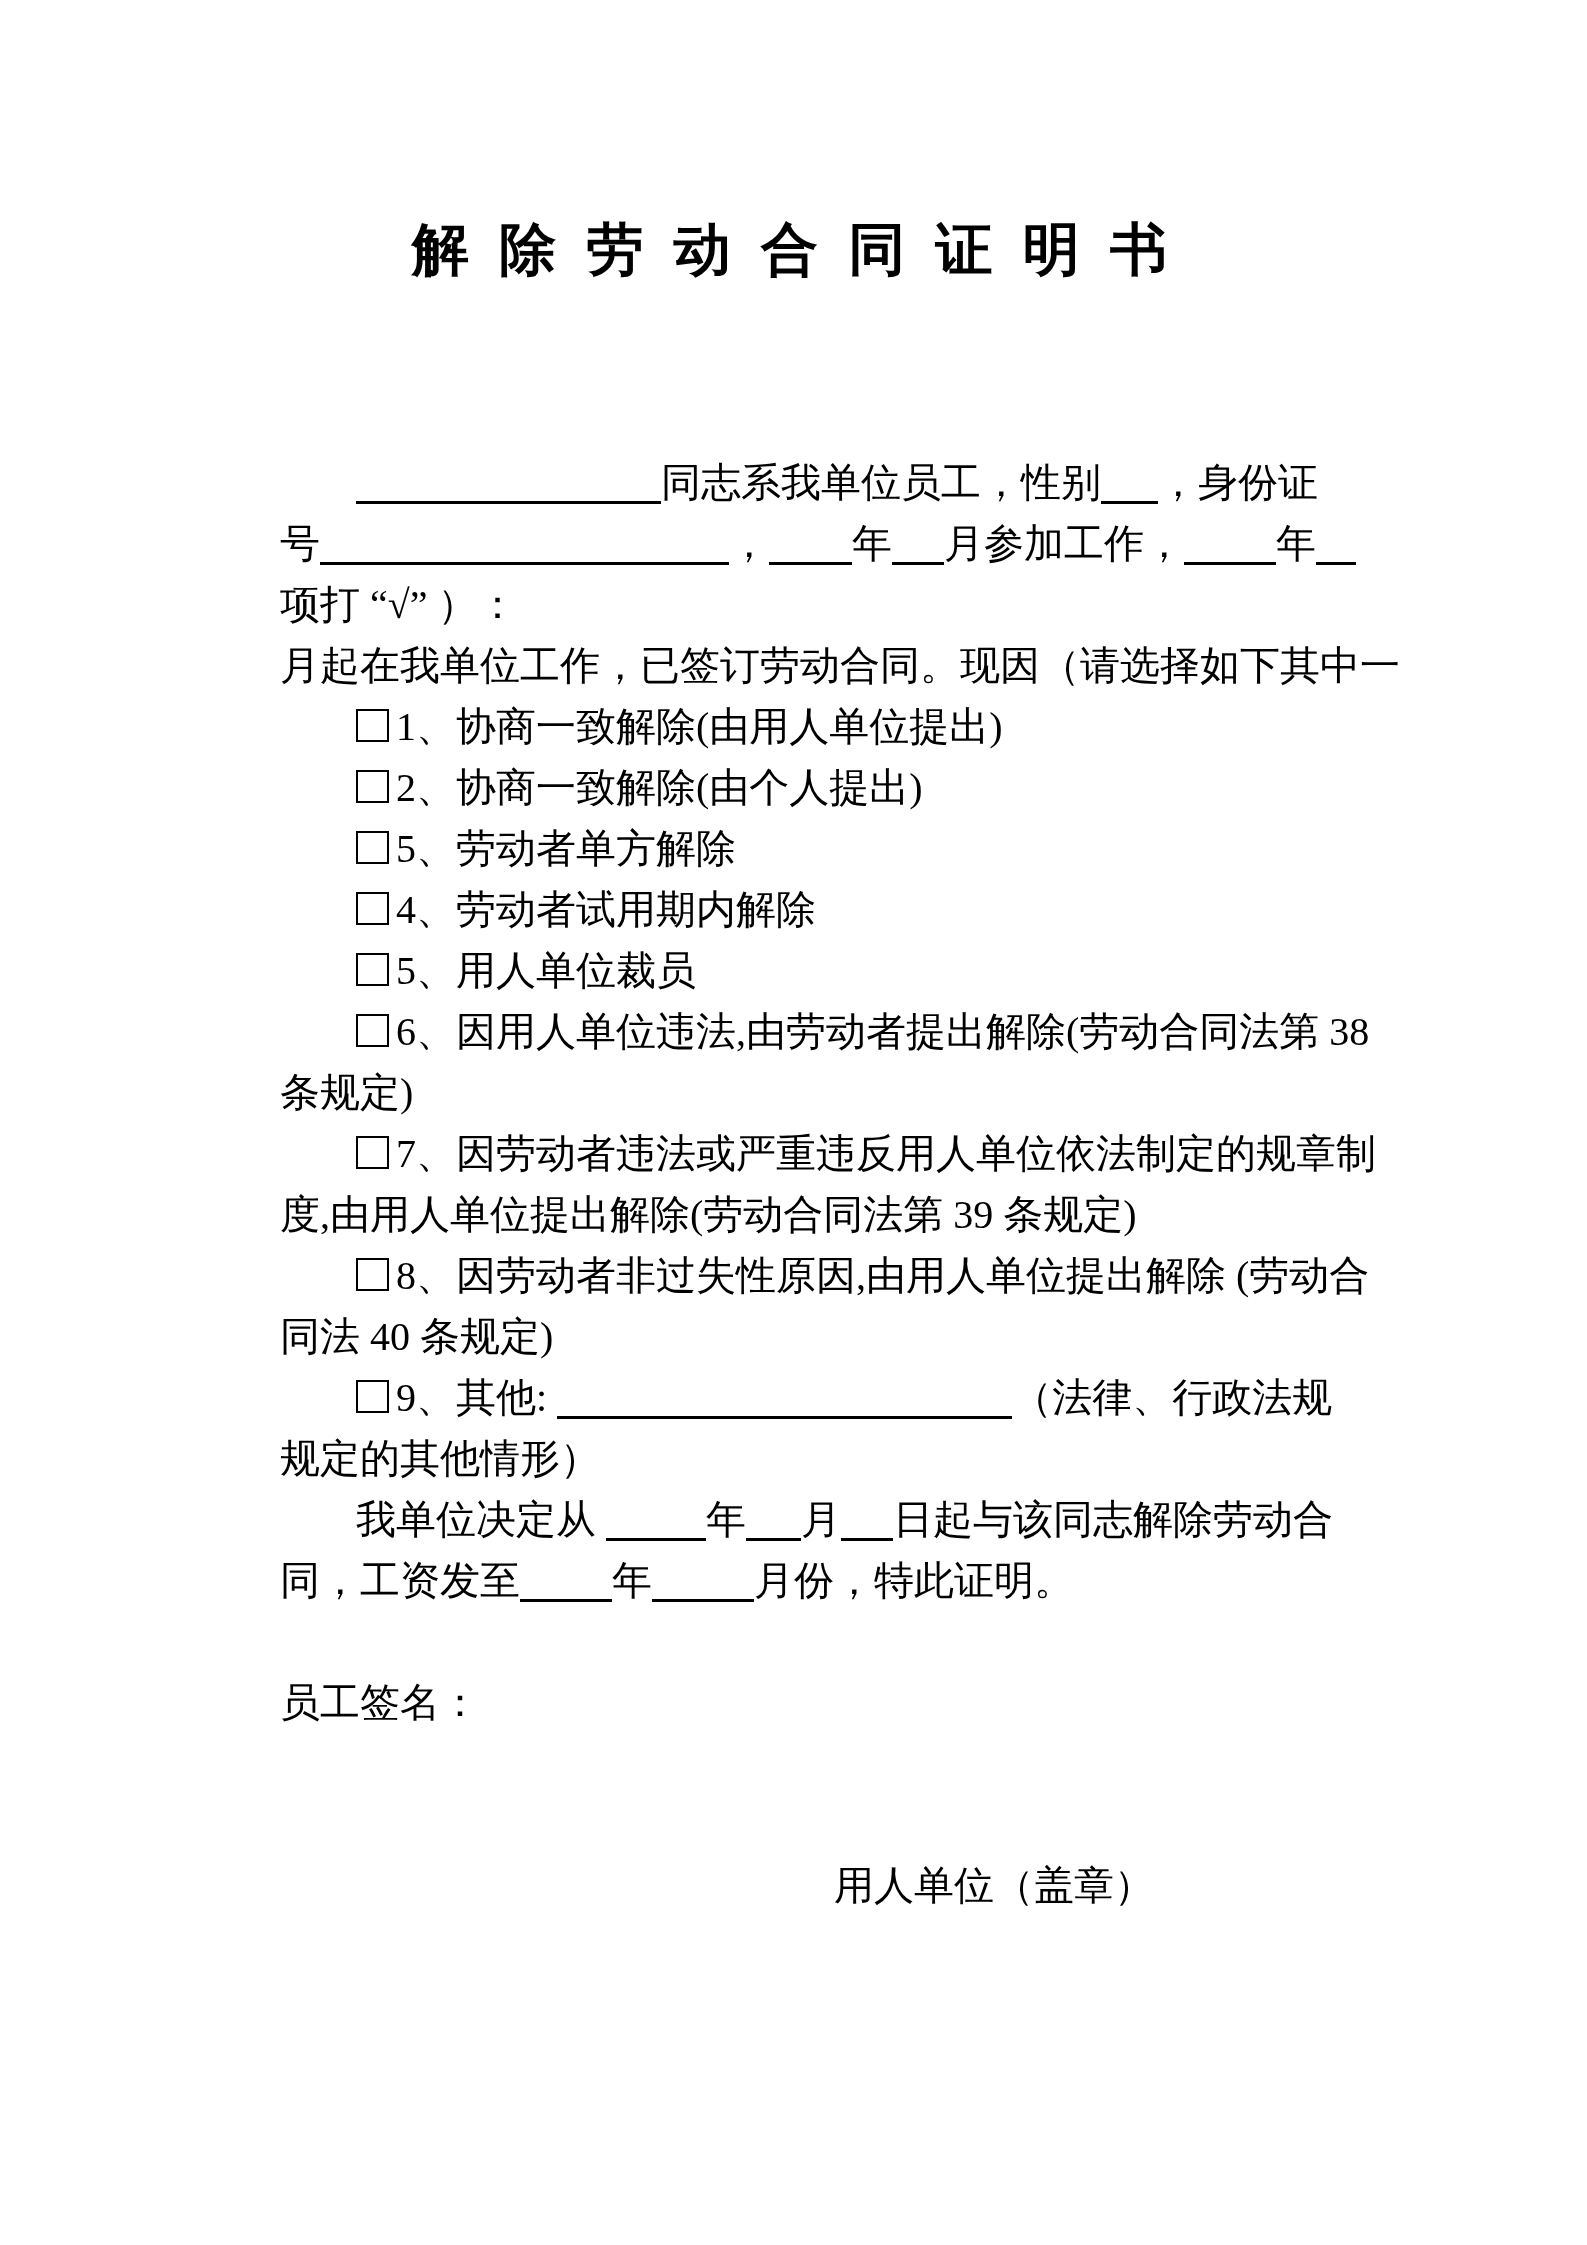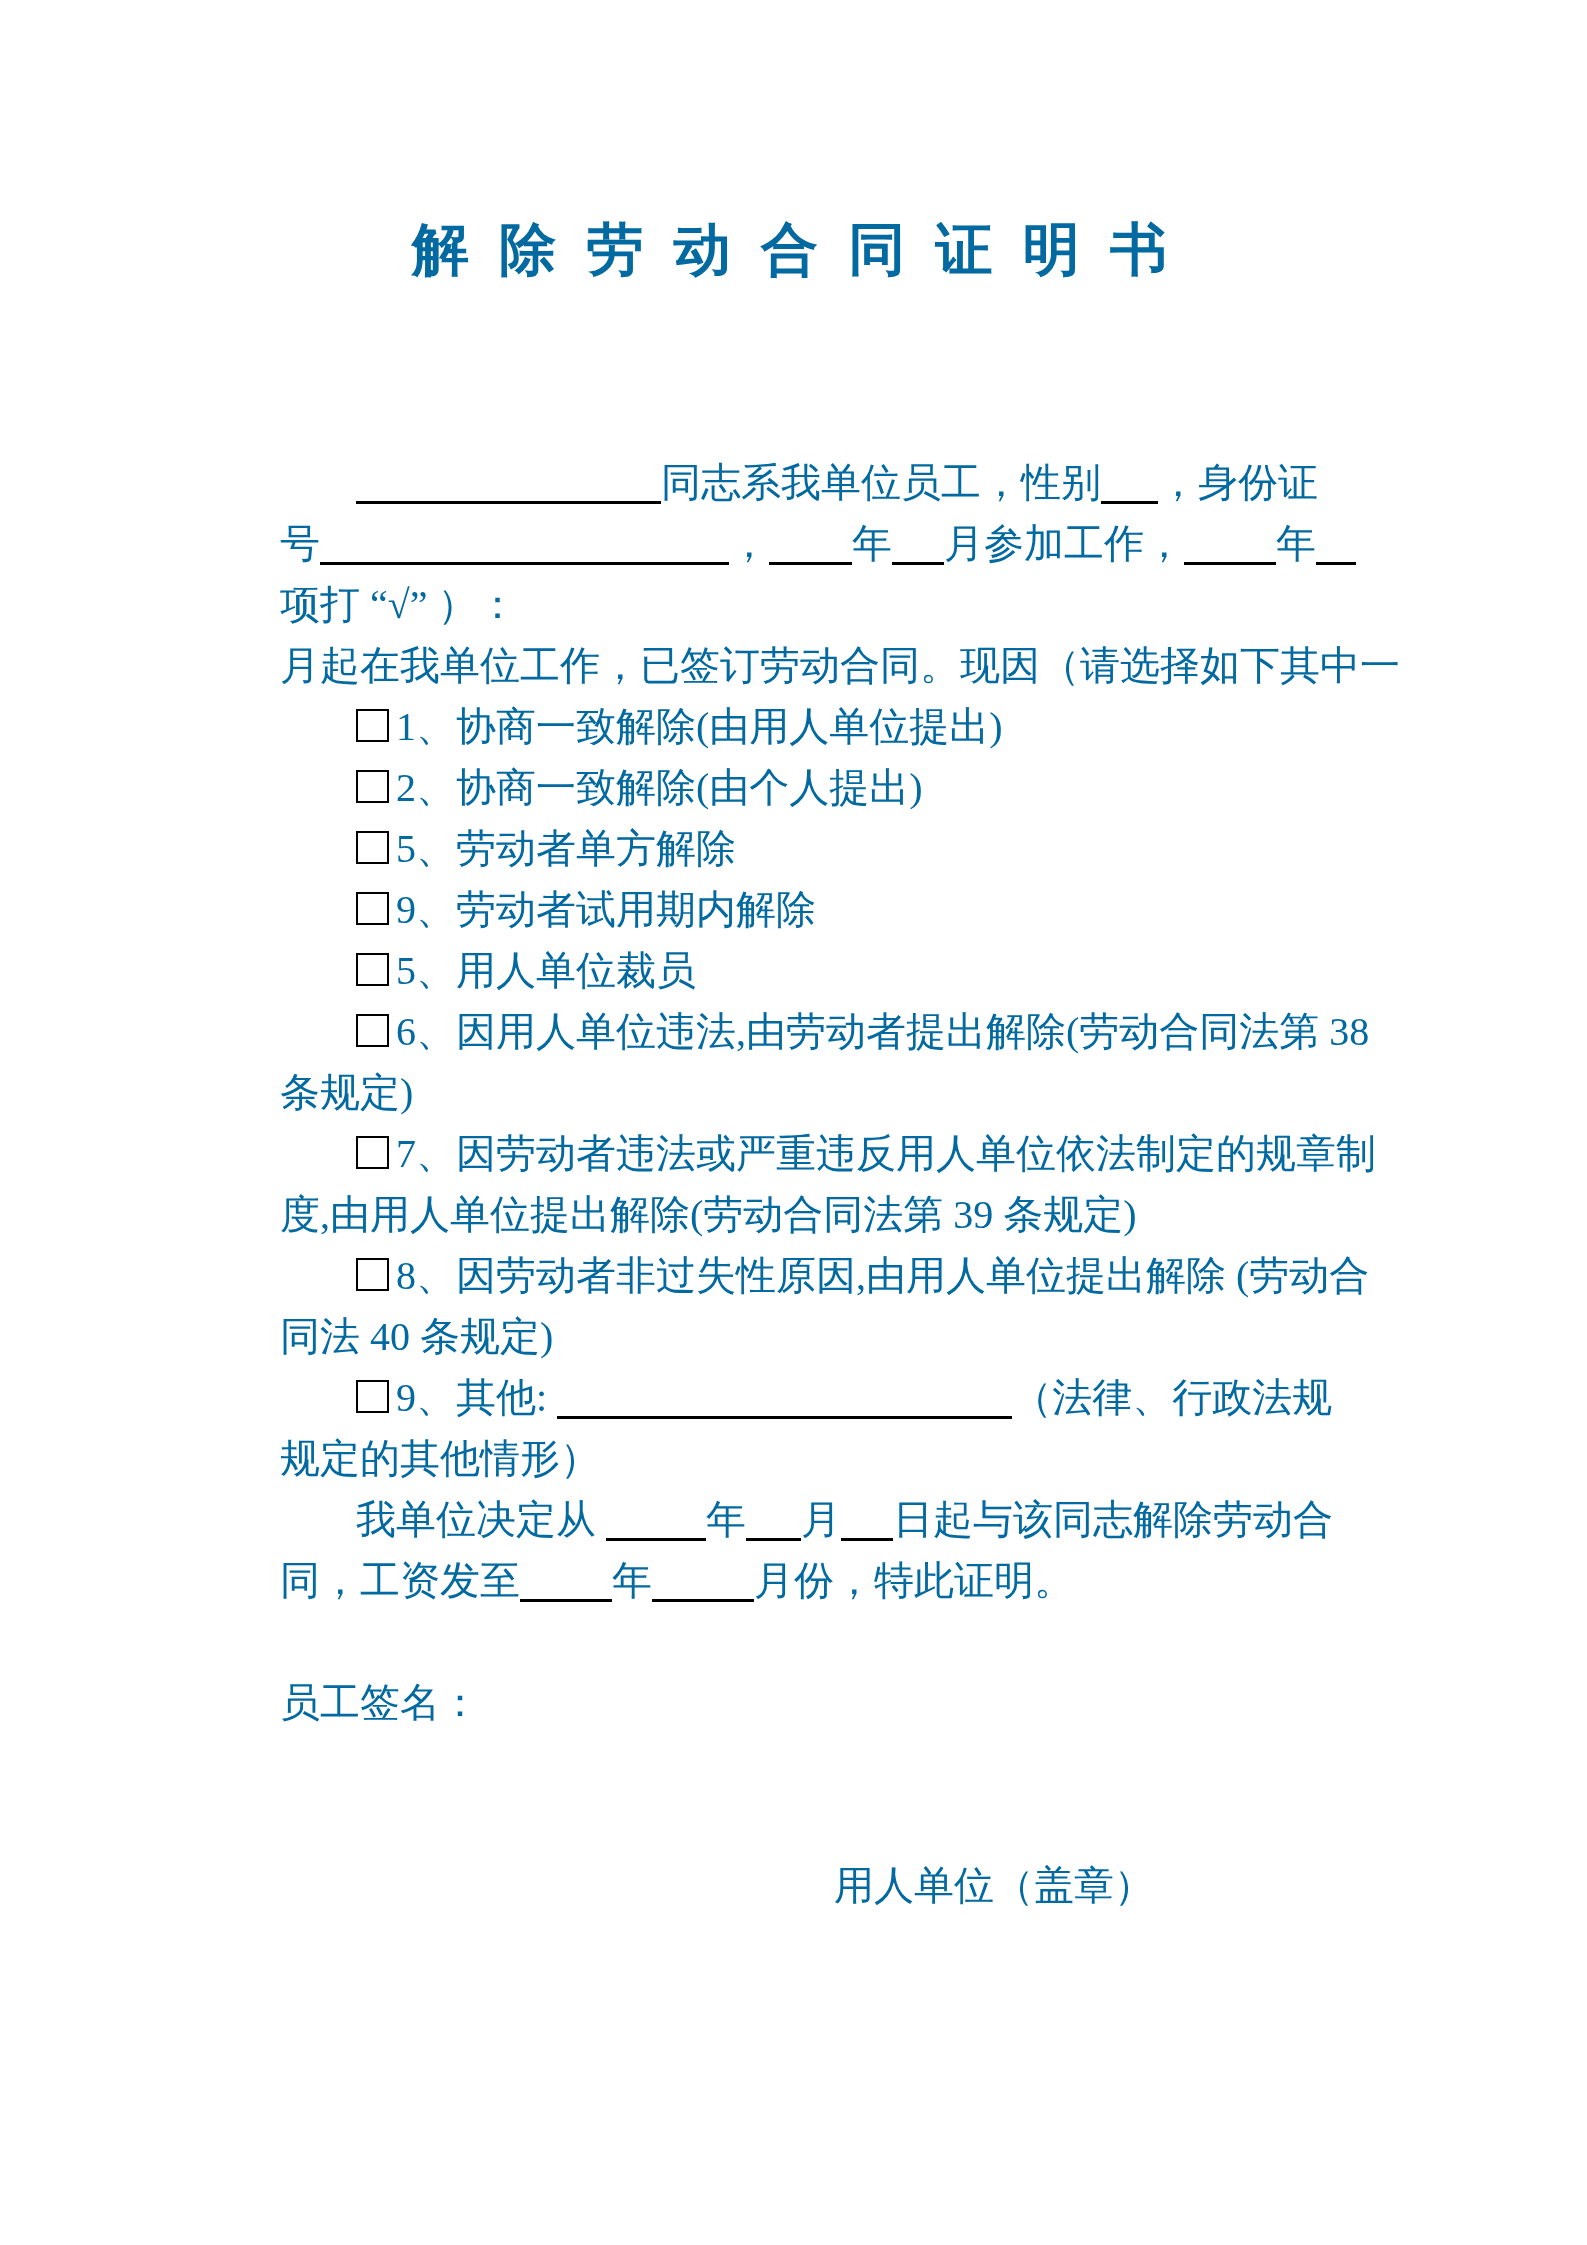--- a/index.html
+++ b/index.html
@@ -5,21 +5,21 @@
   html, body {
     margin: 0;
     padding: 0;
     background: #ffffff;
   }
   .page {
     position: relative;
     width: 1523px;
     height: 2245px;
     background: #ffffff;
-    color: #0369a1;
+    color: #000000;
     font-family: "Liberation Serif", "DejaVu Serif", serif;
     overflow: hidden;
     margin: 0 auto;
   }
   .doc-title {
     position: absolute;
     top: 212px;
     left: 0;
     width: 100%;
     text-align: center;
@@ -67,21 +67,21 @@
 <div class="page">
   <div class="doc-title">解 除 劳 动 合 同 证 明 书</div>
   <div class="doc-body">
       <div class="line"><span class="spacer" style="width: 76px;"></span><span class="blank" style="width: 305px;"></span><span class="run">同志系我单位员工，性别</span><span class="blank" style="width: 57px;"></span><span class="run">，身份证</span></div>
       <div class="line"><span class="run">号</span><span class="blank" style="width: 409px;"></span><span class="run">，</span><span class="blank" style="width: 83px;"></span><span class="run">年</span><span class="blank" style="width: 52px;"></span><span class="run">月参加工作，</span><span class="blank" style="width: 92px;"></span><span class="run">年</span><span class="blank" style="width: 40px;"></span></div>
       <div class="line"><span class="run">项打 “√” ）：</span></div>
       <div class="line"><span class="run">月起在我单位工作，已签订劳动合同。现因（请选择如下其中一</span></div>
       <div class="line"><span class="spacer" style="width: 76px;"></span><span class="cb"></span><span class="run">1、协商一致解除(由用人单位提出)</span></div>
       <div class="line"><span class="spacer" style="width: 76px;"></span><span class="cb"></span><span class="run">2、协商一致解除(由个人提出)</span></div>
       <div class="line"><span class="spacer" style="width: 76px;"></span><span class="cb"></span><span class="run">5、劳动者单方解除</span></div>
-      <div class="line"><span class="spacer" style="width: 76px;"></span><span class="cb"></span><span class="run">9、劳动者试用期内解除</span></div>
+      <div class="line"><span class="spacer" style="width: 76px;"></span><span class="cb"></span><span class="run">4、劳动者试用期内解除</span></div>
       <div class="line"><span class="spacer" style="width: 76px;"></span><span class="cb"></span><span class="run">5、用人单位裁员</span></div>
       <div class="line"><span class="spacer" style="width: 76px;"></span><span class="cb"></span><span class="run">6、因用人单位违法,由劳动者提出解除(劳动合同法第 38</span></div>
       <div class="line"><span class="run">条规定)</span></div>
       <div class="line"><span class="spacer" style="width: 76px;"></span><span class="cb"></span><span class="run">7、因劳动者违法或严重违反用人单位依法制定的规章制</span></div>
       <div class="line"><span class="run">度,由用人单位提出解除(劳动合同法第 39 条规定)</span></div>
       <div class="line"><span class="spacer" style="width: 76px;"></span><span class="cb"></span><span class="run">8、因劳动者非过失性原因,由用人单位提出解除 (劳动合</span></div>
       <div class="line"><span class="run">同法 40 条规定)</span></div>
       <div class="line"><span class="spacer" style="width: 76px;"></span><span class="cb"></span><span class="run">9、其他: </span><span class="blank" style="width: 455px;"></span><span class="run">（法律、行政法规</span></div>
       <div class="line"><span class="run">规定的其他情形）</span></div>
       <div class="line"><span class="spacer" style="width: 76px;"></span><span class="run">我单位决定从 </span><span class="blank" style="width: 100px;"></span><span class="run">年</span><span class="blank" style="width: 55px;"></span><span class="run">月</span><span class="blank" style="width: 52px;"></span><span class="run">日起与该同志解除劳动合</span></div>

